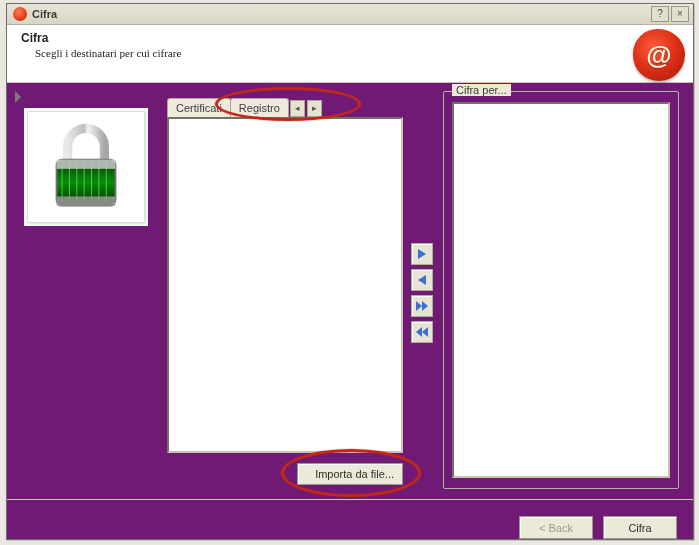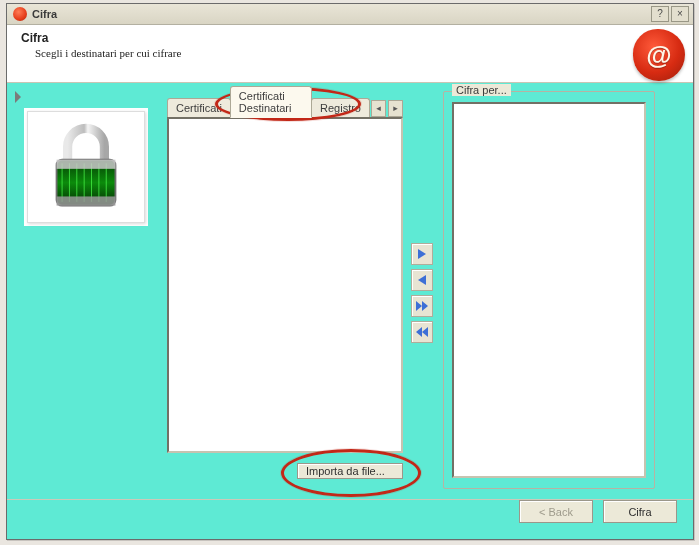--- a/index.html
+++ b/index.html
@@ -10,21 +10,21 @@
     background: #eae6e0;
     font-family: Tahoma, Arial, sans-serif;
     font-size: 11px;
     color: #222;
     overflow: hidden;
   }
   .window {
     position: absolute;
     left: 6px; top: 3px;
     width: 688px; height: 537px;
-    background: #5eead4;
+    background: #701a75;
     border: 1px solid #6b6b6b;
     box-shadow: 1px 1px 0 rgba(0,0,0,0.15);
   }
   .titlebar {
     height: 21px;
     background: linear-gradient(#e9e5d7, #d9d5c4);
     border-bottom: 1px solid #b3b0a1;
     display: flex;
     align-items: center;
     padding: 0 4px 0 6px;
@@ -133,47 +133,47 @@
     color: #555;
   }
   .list-box {
     width: 236px; height: 336px;
     background: #fff;
     border: 2px inset #c7c3b0;
   }
   .import-btn {
     position: absolute;
     left: 290px; top: 380px;
-    height: 16px; min-width: 106px;
+    height: 22px; min-width: 106px;
     background: #ece9d8;
     border: 1px solid #9b978a;
     box-shadow: inset 1px 1px 0 #fff;
     padding: 0 8px;
-    text-align: left;
+    text-align: right;
     font-size: 11px; color: #2f2f2f;
   }
 
   .arrow-col {
     position: absolute;
     left: 404px; top: 160px;
     display: flex; flex-direction: column; gap: 4px;
   }
   .arrow-btn {
     width: 22px; height: 22px;
     background: #e8e4d3;
     border: 1px solid #b0ac9a;
     box-shadow: inset 1px 1px 0 #fff;
     display: flex; align-items: center; justify-content: center;
   }
   .arrow-btn svg { width: 14px; height: 14px; }
 
   .group-box {
     position: absolute;
     left: 436px; top: 8px;
-    width: 212px; height: 398px;
+    width: 236px; height: 398px;
     border: 1px solid #b7b3a2;
     border-radius: 2px;
   }
   .group-box .legend {
     position: absolute;
     top: -8px; left: 8px;
     background: #ece9d8;
     padding: 0 4px;
     color: #3a3a3a;
   }
@@ -182,21 +182,21 @@
     left: 8px; top: 10px; right: 8px; bottom: 10px;
     background: #fff;
     border: 2px inset #c7c3b0;
   }
 
   .footer-panel {
     height: 40px;
     border-top: 1px solid #cdc9b8;
     display: flex;
     justify-content: flex-end;
-    align-items: flex-start;
+    align-items: flex-end;
     gap: 10px;
     padding-right: 16px;
   }
   .wiz-btn {
     min-width: 74px; height: 23px;
     background: #ece9d8;
     border: 1px solid #9b978a;
     box-shadow: inset 1px 1px 0 #fff;
     font-size: 11px;
     color: #2f2f2f;
@@ -264,21 +264,20 @@
           <line x1="62" y1="46" x2="62" y2="88"></line>
         </g>
         <rect x="8" y="42" width="64" height="10" fill="#c9c9c9" opacity="0.85"></rect>
         <rect x="8" y="82" width="64" height="10" fill="#9a9a9a" opacity="0.85"></rect>
       </svg>
     </div>
 
     <div class="tabset">
       <div class="tabs-row">
         <div class="tab">Certificati</div>
-        <div class="tab active">Certificati Destinatari</div>
         <div class="tab">Registro</div>
         <div class="tab-scroll">
           <div class="sq">◂</div>
           <div class="sq">▸</div>
         </div>
       </div>
       <div class="list-box"></div>
     </div>
 
     <button class="import-btn">Importa da file...</button>

